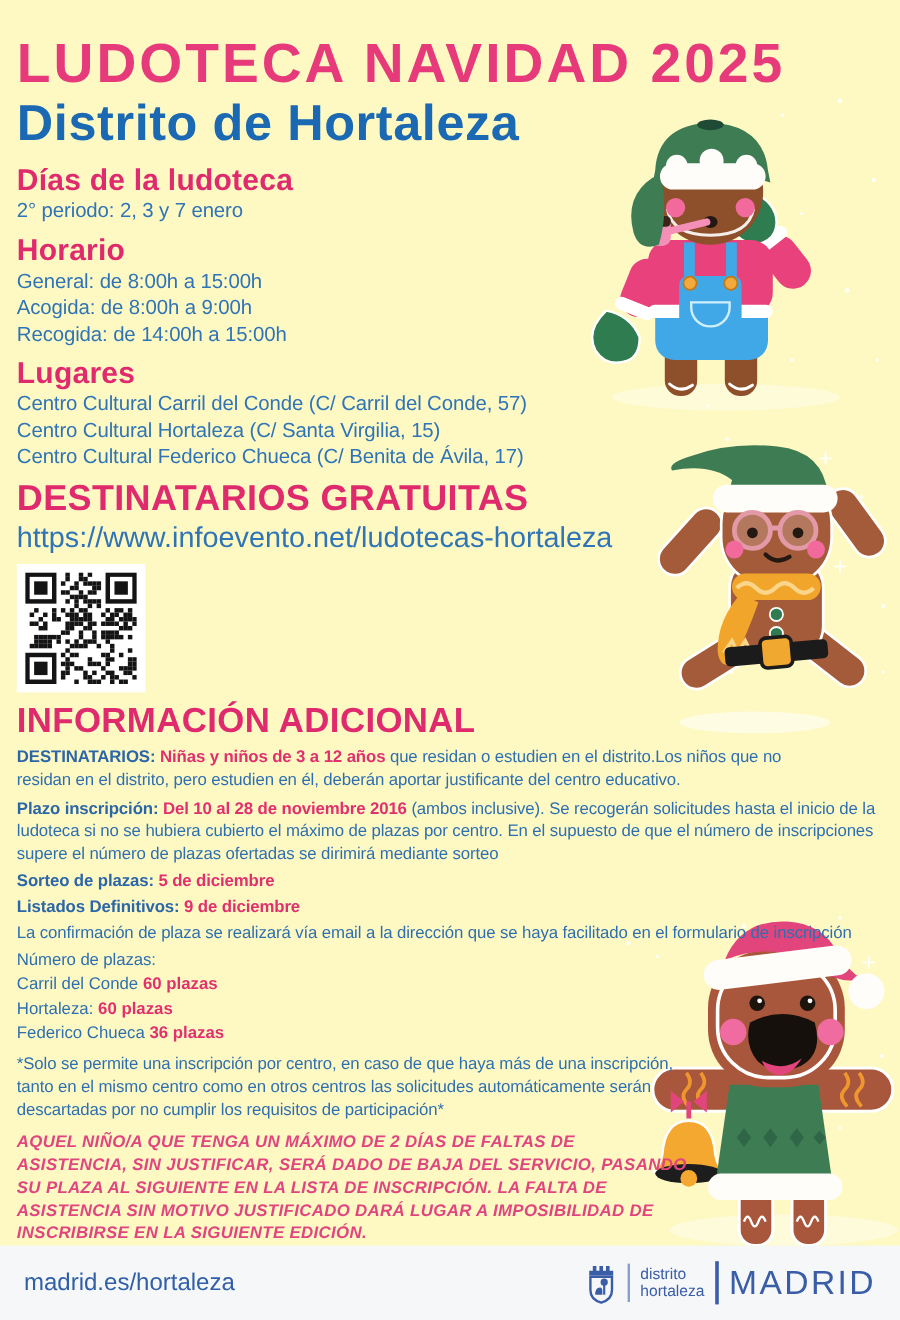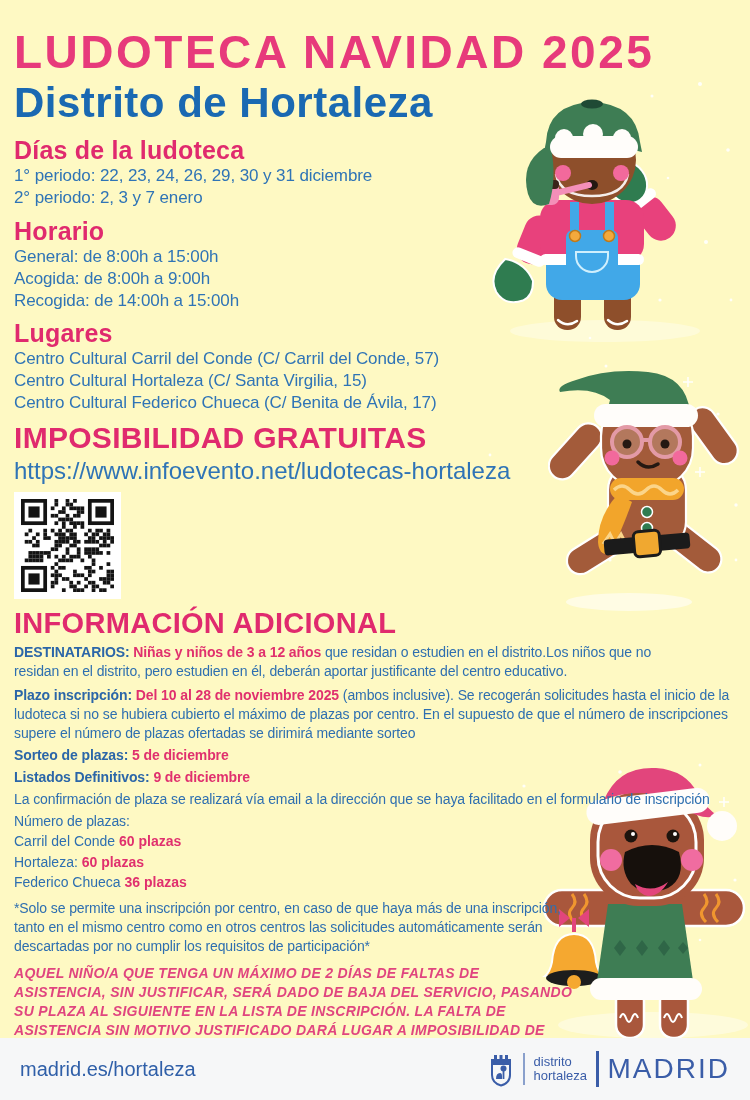--- a/index.html
+++ b/index.html
@@ -202,39 +202,38 @@
       </g>
     <circle cx="182" cy="60" r="15" fill="#FFFDFA"></circle>
   </svg>
 
   <div class="content">
     <h1 class="title">LUDOTECA NAVIDAD 2025</h1>
     <h2 class="subtitle">Distrito de Hortaleza</h2>
 
     <section class="sec-dias">
       <h3 class="sec-h">Días de la ludoteca</h3>
-      <p class="bl">1° periodo: 22, 23, 24, 26, 29, 30 y 31 diciembre</p>
       <p class="bl">2° periodo: 2, 3 y 7 enero</p>
     </section>
 
     <section class="sec-horario">
       <h3 class="sec-h">Horario</h3>
       <p class="bl">General: de 8:00h a 15:00h</p>
       <p class="bl">Acogida: de 8:00h a 9:00h</p>
       <p class="bl">Recogida: de 14:00h a 15:00h</p>
     </section>
 
     <section class="sec-lugares">
       <h3 class="sec-h">Lugares</h3>
       <p class="bl">Centro Cultural Carril del Conde (C/ Carril del Conde, 57)</p>
       <p class="bl">Centro Cultural Hortaleza (C/ Santa Virgilia, 15)</p>
       <p class="bl">Centro Cultural Federico Chueca (C/ Benita de Ávila, 17)</p>
     </section>
 
-    <h3 class="insc-h">IMPOSIBILIDAD GRATUITAS</h3>
+    <h3 class="insc-h">DESTINATARIOS GRATUITAS</h3>
     <a class="url" href="#">https://www.infoevento.net/ludotecas-hortaleza</a>
 
     <div class="qrbox">
       <svg id="qr-svg" viewBox="0 0 92.5 92.5">
           <rect x="33.300000000000004" y="0" width="3.7" height="3.7" fill="#141414"></rect>
           <rect x="44.400000000000006" y="0" width="3.7" height="3.7" fill="#141414"></rect>
           <rect x="51.800000000000004" y="0" width="3.7" height="3.7" fill="#141414"></rect>
           <rect x="33.300000000000004" y="3.7" width="3.7" height="3.7" fill="#141414"></rect>
           <rect x="44.400000000000006" y="3.7" width="3.7" height="3.7" fill="#141414"></rect>
           <rect x="48.1" y="3.7" width="3.7" height="3.7" fill="#141414"></rect>
@@ -434,21 +433,21 @@
           <rect x="0" y="66.60000000000001" width="25.900000000000002" height="25.900000000000002" fill="#141414"></rect>
           <rect x="3.7" y="70.3" width="18.5" height="18.5" fill="#fff"></rect>
           <rect x="7.4" y="74" width="11.100000000000001" height="11.100000000000001" fill="#141414"></rect>
         </svg>
     </div>
 
     <h3 class="info-h">INFORMACIÓN ADICIONAL</h3>
 
     <p class="ip dest"><b class="lb">DESTINATARIOS: </b><b class="hl">Niñas y niños de 3 a 12 años </b><span>que residan o estudien en el distrito.Los niños que no residan en el distrito, pero estudien en él, deberán aportar justificante del centro educativo.</span></p>
 
-    <p class="ip plazo"><b class="lb">Plazo inscripción: </b><b class="hl">Del 10 al 28 de noviembre 2025 </b><span>(ambos inclusive). Se recogerán solicitudes hasta el inicio de la ludoteca si no se hubiera cubierto el máximo de plazas por centro.  En el supuesto de que el número de inscripciones supere el número de plazas ofertadas se dirimirá mediante sorteo</span></p>
+    <p class="ip plazo"><b class="lb">Plazo inscripción: </b><b class="hl">Del 10 al 28 de noviembre 2016 </b><span>(ambos inclusive). Se recogerán solicitudes hasta el inicio de la ludoteca si no se hubiera cubierto el máximo de plazas por centro.  En el supuesto de que el número de inscripciones supere el número de plazas ofertadas se dirimirá mediante sorteo</span></p>
 
     <p class="ip tight"><b class="lb">Sorteo de plazas: </b><b class="hl">5 de diciembre</b></p>
 
     <p class="ip tight"><b class="lb">Listados Definitivos: </b><b class="hl">9 de diciembre</b></p>
 
     <p class="ip tight">La confirmación de plaza se realizará vía email a la dirección que se haya facilitado en el formulario de inscripción</p>
 
     <p class="ip tight">Número de plazas:</p>
     <p class="plaza"><span>Carril del Conde </span><b class="hl">60 plazas</b></p>
     <p class="plaza"><span>Hortaleza: </span><b class="hl">60 plazas</b></p>

